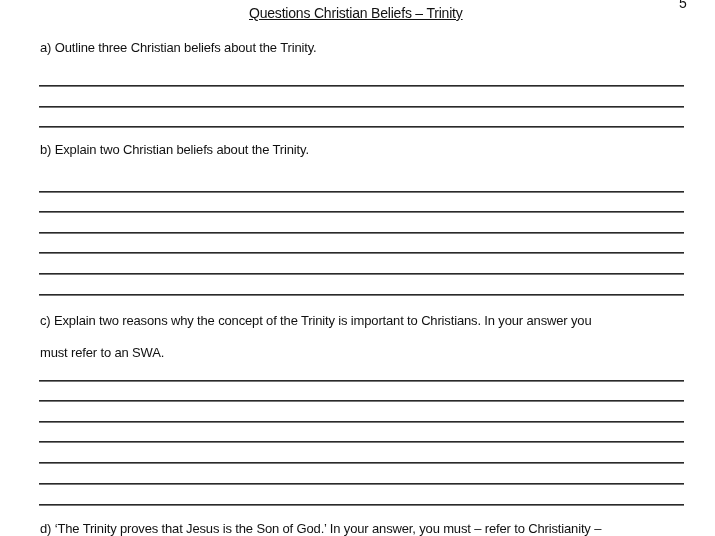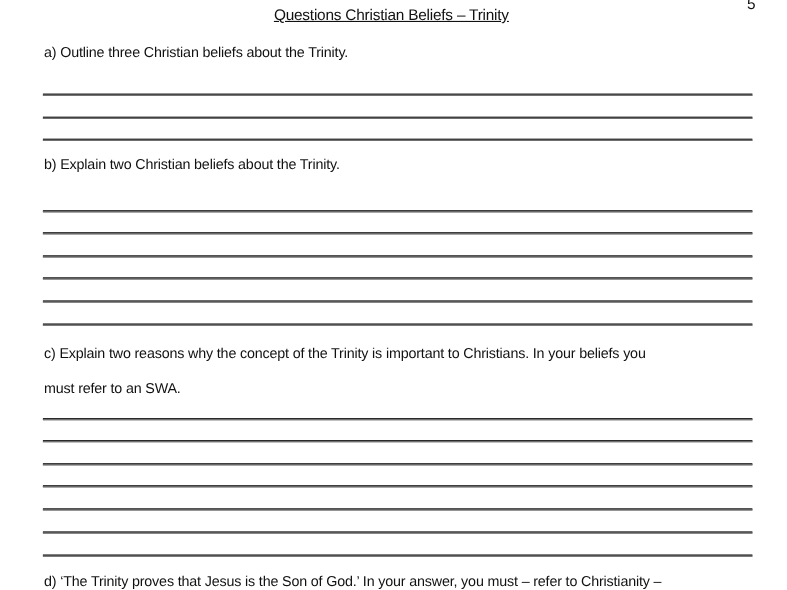--- a/index.html
+++ b/index.html
@@ -22,21 +22,21 @@
 <div class="rule" style="top:126px;"></div>
 
 <div class="q" style="top:139px;">b) Explain two Christian beliefs about the Trinity.</div>
 <div class="rule" style="top:191px;"></div>
 <div class="rule" style="top:211px;"></div>
 <div class="rule" style="top:232px;"></div>
 <div class="rule" style="top:252px;"></div>
 <div class="rule" style="top:273px;"></div>
 <div class="rule" style="top:294px;"></div>
 
-<div class="q" style="top:310px;">c) Explain two reasons why the concept of the Trinity is important to Christians. In your beliefs you</div>
+<div class="q" style="top:310px;">c) Explain two reasons why the concept of the Trinity is important to Christians. In your answer you</div>
 <div class="q" style="top:342px;">must refer to an SWA.</div>
 <div class="rule" style="top:380px;"></div>
 <div class="rule" style="top:400px;"></div>
 <div class="rule" style="top:421px;"></div>
 <div class="rule" style="top:441px;"></div>
 <div class="rule" style="top:462px;"></div>
 <div class="rule" style="top:483px;"></div>
 <div class="rule" style="top:504px;"></div>
 
 <div class="q" style="top:518px;">d) ‘The Trinity proves that Jesus is the Son of God.’ In your answer, you must – refer to Christianity –</div>

